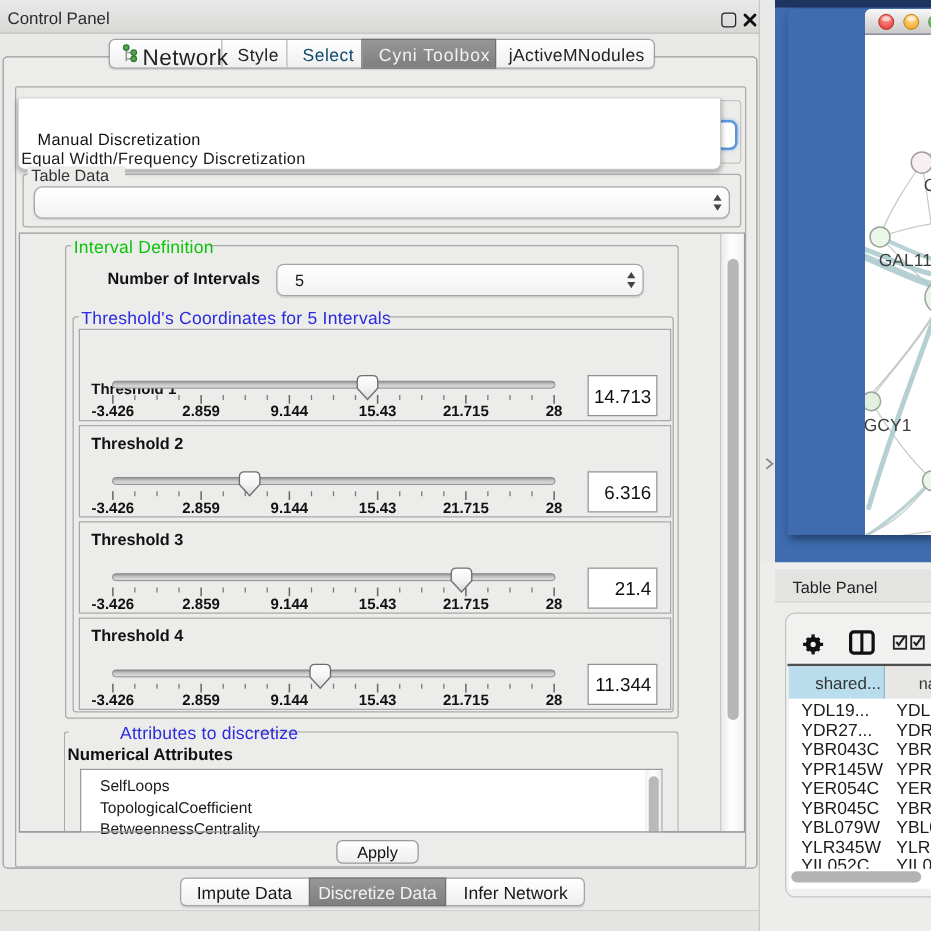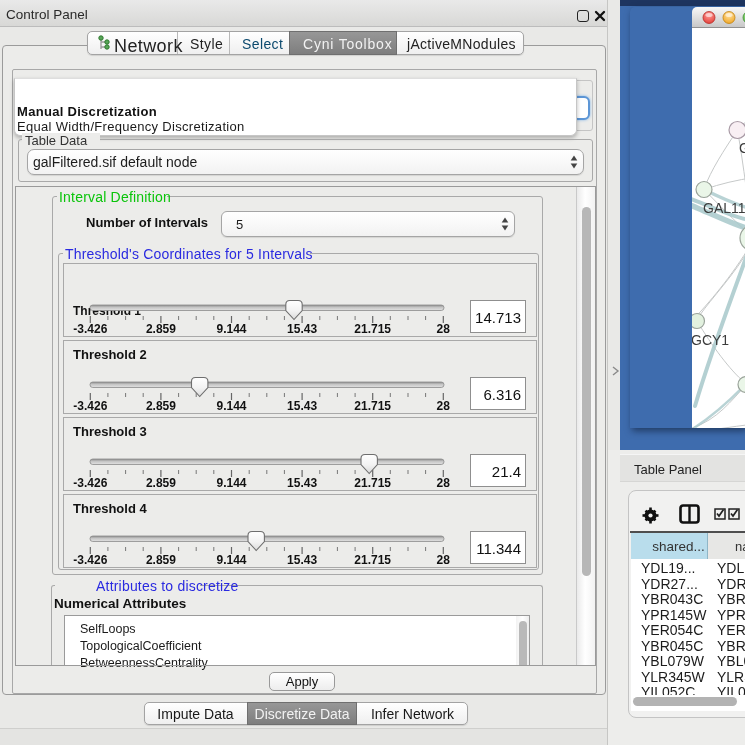--- a/index.html
+++ b/index.html
@@ -29,27 +29,26 @@
       <circle cx="12" cy="12" r="2.2" fill="#57a557" stroke="#2f7a2f"></circle>
     </svg>
 <div class="abs" style="left:114px;top:36px;font-size:18px;color:#222;font-weight:normal;white-space:nowrap;letter-spacing:0.4px;">Network</div>
 <div class="abs" style="left:190px;top:36px;font-size:14px;color:#222;font-weight:normal;white-space:nowrap;letter-spacing:0.4px;">Style</div>
 <div class="abs" style="left:242px;top:36px;font-size:14px;color:#0c4a6e;font-weight:normal;white-space:nowrap;letter-spacing:0.4px;">Select</div>
 <div class="abs" style="left:303px;top:36px;font-size:14px;color:#f2f2f2;font-weight:normal;white-space:nowrap;letter-spacing:0.8px;">Cyni Toolbox</div>
 <div class="abs" style="left:407px;top:36px;font-size:14px;color:#222;font-weight:normal;white-space:nowrap;letter-spacing:0.3px;">jActiveMNodules</div>
 <div class="abs" style="left:18px;top:80px;width:575px;height:51px;border:1px solid #c4c4c4;border-radius:3px;"></div>
 <div class="abs" style="left:572px;top:96px;width:18px;height:24px;background:#fff;border:2.5px solid #5d96d6;border-radius:6px;box-shadow:0 0 3px #7eb3e8;"></div>
 <div class="abs" style="left:14px;top:78px;width:563px;height:58px;background:#ffffff;border:1px solid #c6c6c6;border-top-color:#dedede;border-radius:0 0 6px 6px;box-shadow:0 2px 4px rgba(0,0,0,0.28);"></div>
-<div class="abs" style="left:17px;top:104px;font-size:13px;color:#111;font-weight:bold;white-space:nowrap;letter-spacing:0.3px;">Manual Discretization</div>
+<div class="abs" style="left:30px;top:104px;font-size:13px;color:#111;font-weight:normal;white-space:nowrap;letter-spacing:0.3px;">Manual Discretization</div>
 <div class="abs" style="left:17px;top:119px;font-size:13px;color:#1a1a1a;font-weight:normal;white-space:nowrap;letter-spacing:0.3px;">Equal Width/Frequency Discretization</div>
 <div class="abs" style="left:18px;top:139px;width:575px;height:43px;border:1px solid #a9a9a9;border-radius:3px;"></div>
 <div class="abs" style="left:22px;top:133px;width:78px;height:14px;background:#ececea;"></div>
 <div class="abs" style="left:25px;top:133px;font-size:13px;color:#333;font-weight:normal;white-space:nowrap;">Table Data</div>
 <div class="abs" style="left:27px;top:149px;width:557px;height:26px;background:linear-gradient(#ffffff,#f2f2f2);border:1px solid #a5a5a5;border-radius:7px;box-shadow:0 1px 1px rgba(0,0,0,0.1);"></div>
-<div class="abs" style="left:33px;top:154px;font-size:14px;color:#1c1c1c;font-weight:normal;white-space:nowrap;">galFiltered.sif default node</div>
 <svg class="abs" style="left:569px;top:153px;" width="10" height="18" viewBox="0 0 10 18">
       <path d="M5 2.5 L8.3 7.5 H1.7 Z" fill="#444"></path>
       <path d="M5 15.5 L1.7 10.5 H8.3 Z" fill="#444"></path>
     </svg>
 <div class="abs" style="left:15px;top:186px;width:581px;height:480px;border:1px solid #9a9a9a;background:#ececea;"></div>
 <div class="abs" style="left:576px;top:187px;width:19px;height:478px;background:linear-gradient(90deg,#eaeaea,#ffffff 45%,#f2f2f2);border-left:1px solid #c9c9c9;"></div>
 <div class="abs" style="left:582px;top:207px;width:9px;height:369px;background:#b7b7b7;border-radius:5px;"></div>
 <div class="abs" style="left:52px;top:196px;width:491px;height:379px;border:1px solid #a9a9a9;border-radius:3px;"></div>
 <div class="abs" style="left:57px;top:189px;width:110px;height:14px;background:#ececea;"></div>
 <div class="abs" style="left:59px;top:189px;font-size:14px;color:#0ac40a;font-weight:normal;white-space:nowrap;letter-spacing:0.2px;text-align:right;">Interval Definition</div>

